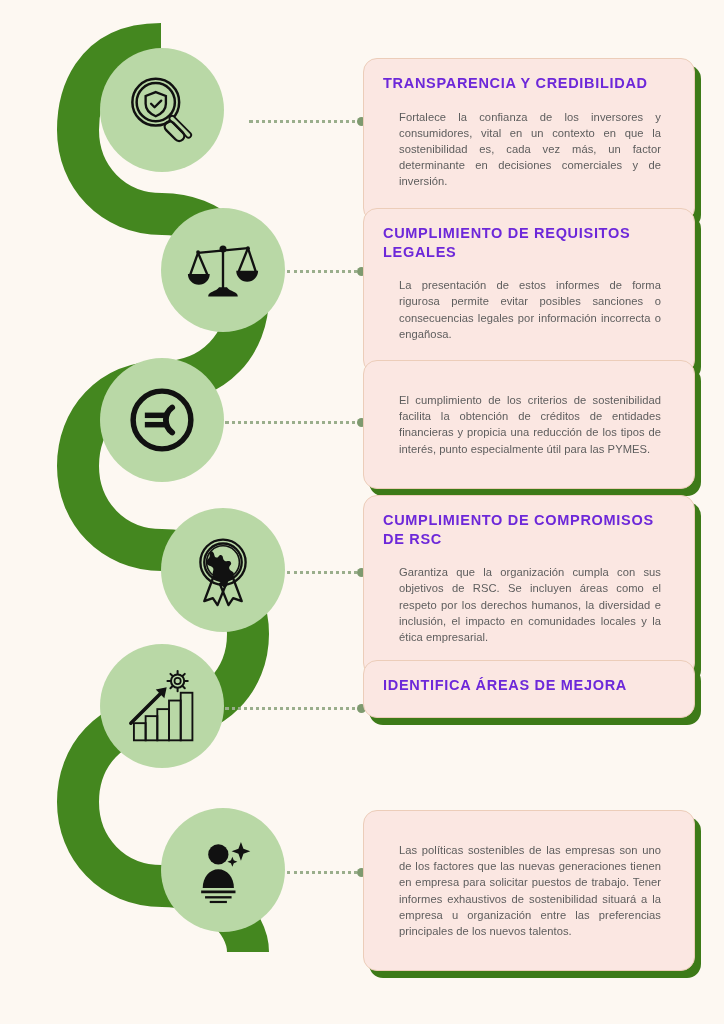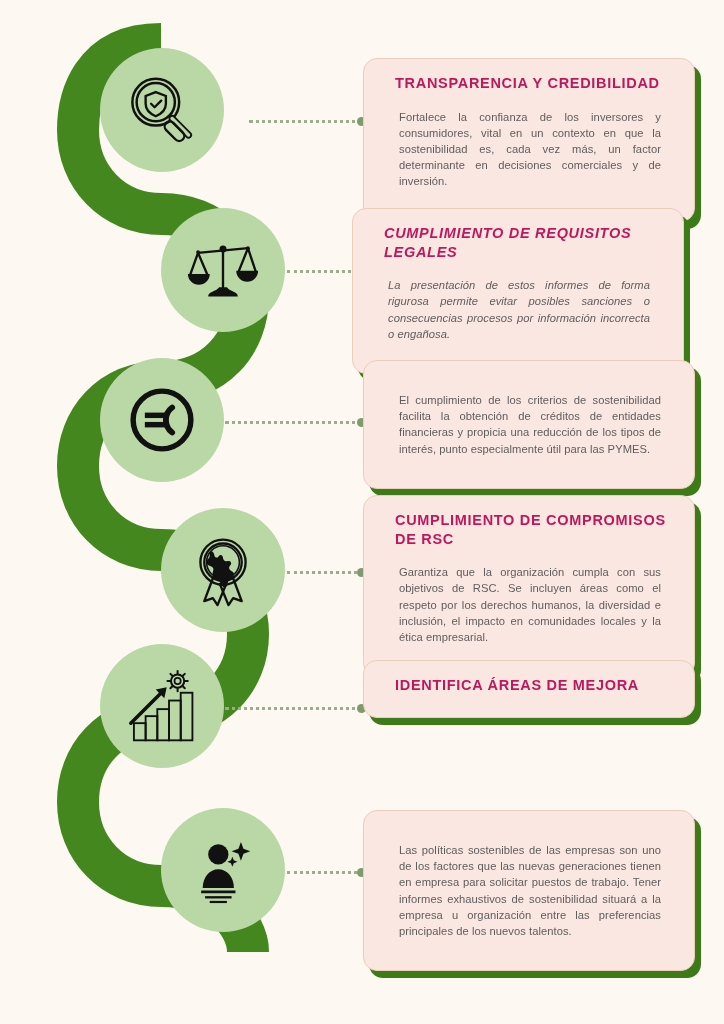--- a/index.html
+++ b/index.html
@@ -79,26 +79,26 @@
   }
   .card {
     position: relative;
     background: #fbe7e2;
     border: 1px solid #eccdb9;
     border-radius: 14px;
     padding: 15px 17px 15px 19px;
     box-sizing: border-box;
   }
   .card-title {
-    margin: 0 0 7px 12px;
+    margin: 0 0 7px 0;
     font-size: 14.5px;
     font-weight: bold;
     letter-spacing: 0.7px;
     line-height: 1.28;
-    color: #be185d;
+    color: #6d28d9;
     text-transform: uppercase;
   }
   .card-body {
     margin: 16px;
     font-size: 11.2px;
     line-height: 1.45;
     color: #5d5d5d;
     text-align: justify;
     letter-spacing: 0.05px;
   }
@@ -162,25 +162,25 @@
         <circle cx="82" cy="22" r="2.4" fill="#111" stroke="none"></circle>
       </g>
       <path d="M5 55 h28 a14 14 0 0 1 -28 0 z" fill="#111"></path>
       <path d="M67 51 h28 a14 14 0 0 1 -28 0 z" fill="#111"></path>
       <path d="M31 84 c0 -7 10 -6 14 -12 h10 c4 6 14 5 14 12 z" fill="#111"></path>
     </svg>
   </div>
   <div class="connector" style="left:287px; top:270px; width:76px;"></div>
   <div class="connector-dot" style="left:357px; top:267px;"></div>
 
-  <div class="card-wrap" style="left:352px; top:208px;font-style:italic;">
+  <div class="card-wrap" style="left:363px; top:208px;">
     <div class="card-shadow"></div>
     <div class="card">
       <h2 class="card-title">CUMPLIMIENTO DE REQUISITOS LEGALES</h2>
-      <p class="card-body">La presentación de estos informes de forma rigurosa permite evitar posibles sanciones o consecuencias procesos por información incorrecta o engañosa.</p>
+      <p class="card-body">La presentación de estos informes de forma rigurosa permite evitar posibles sanciones o consecuencias legales por información incorrecta o engañosa.</p>
     </div>
   </div>
 
   <div class="node" style="left:100px; top:358px; background:#b9d8a6;">
     <svg class="node-icon" viewBox="0 0 100 100">
       <circle cx="50" cy="50" r="37" fill="none" stroke="#111" stroke-width="7"></circle>
       <path d="M63 34 a20 20 0 0 0 0 32" fill="none" stroke="#111" stroke-width="7.5" stroke-linecap="round"></path>
       <line x1="28" y1="44" x2="58" y2="44" stroke="#111" stroke-width="7"></line>
       <line x1="28" y1="56" x2="58" y2="56" stroke="#111" stroke-width="7"></line>
     </svg>

